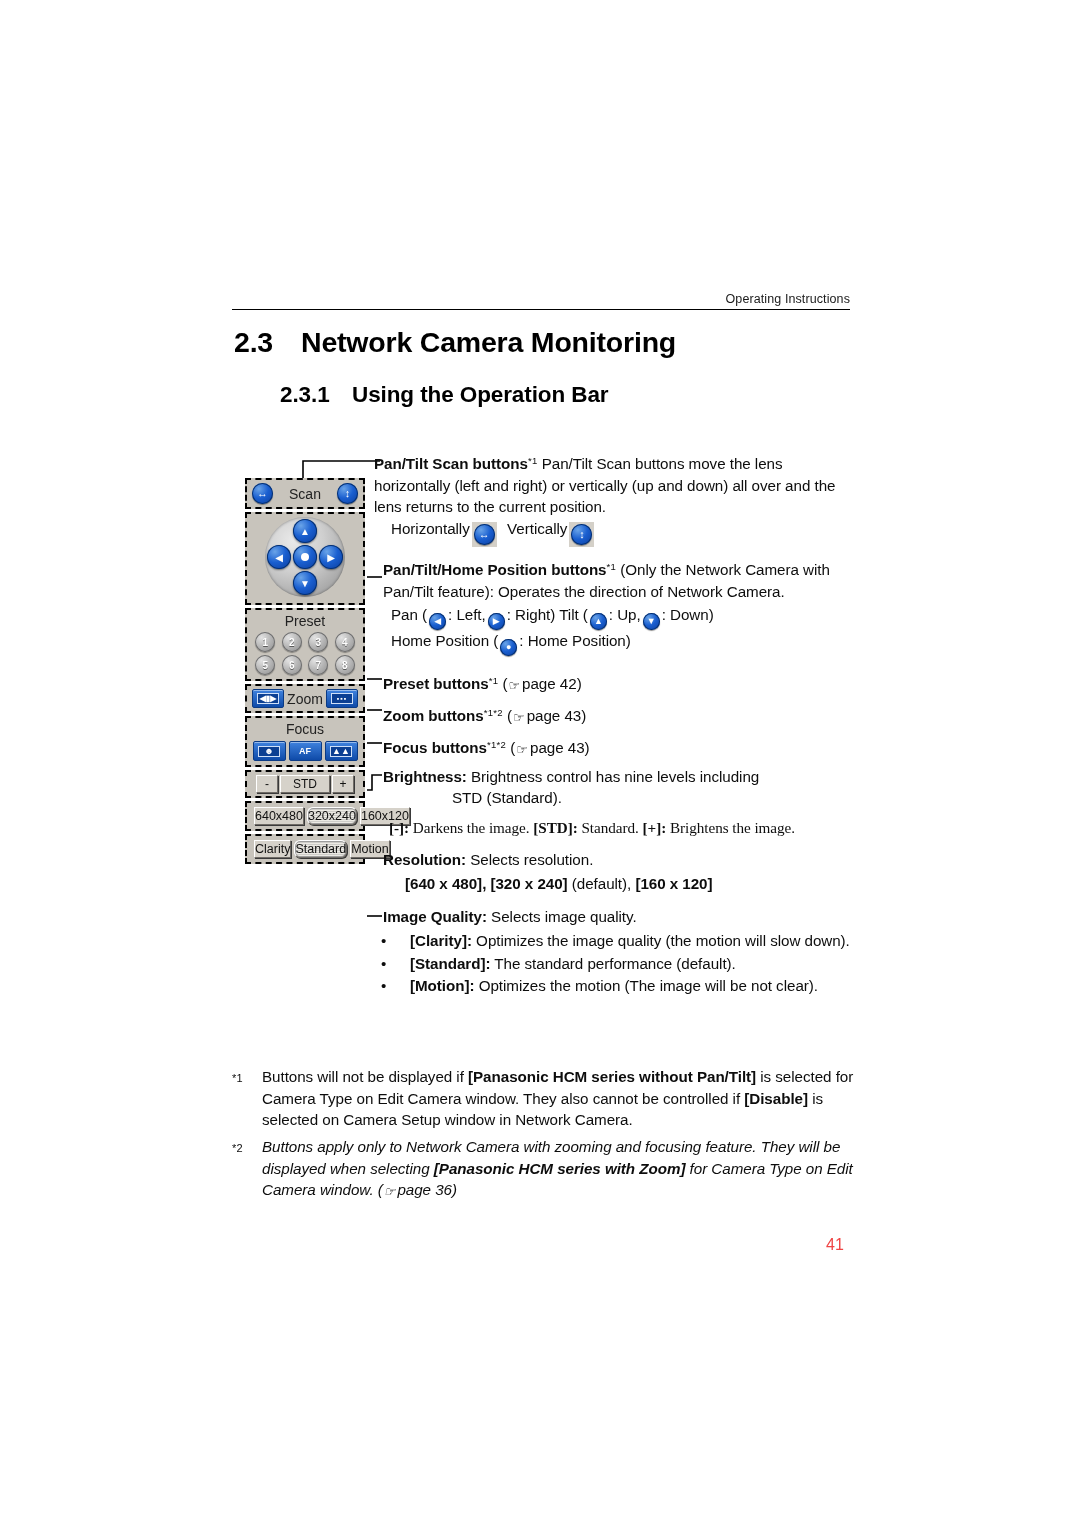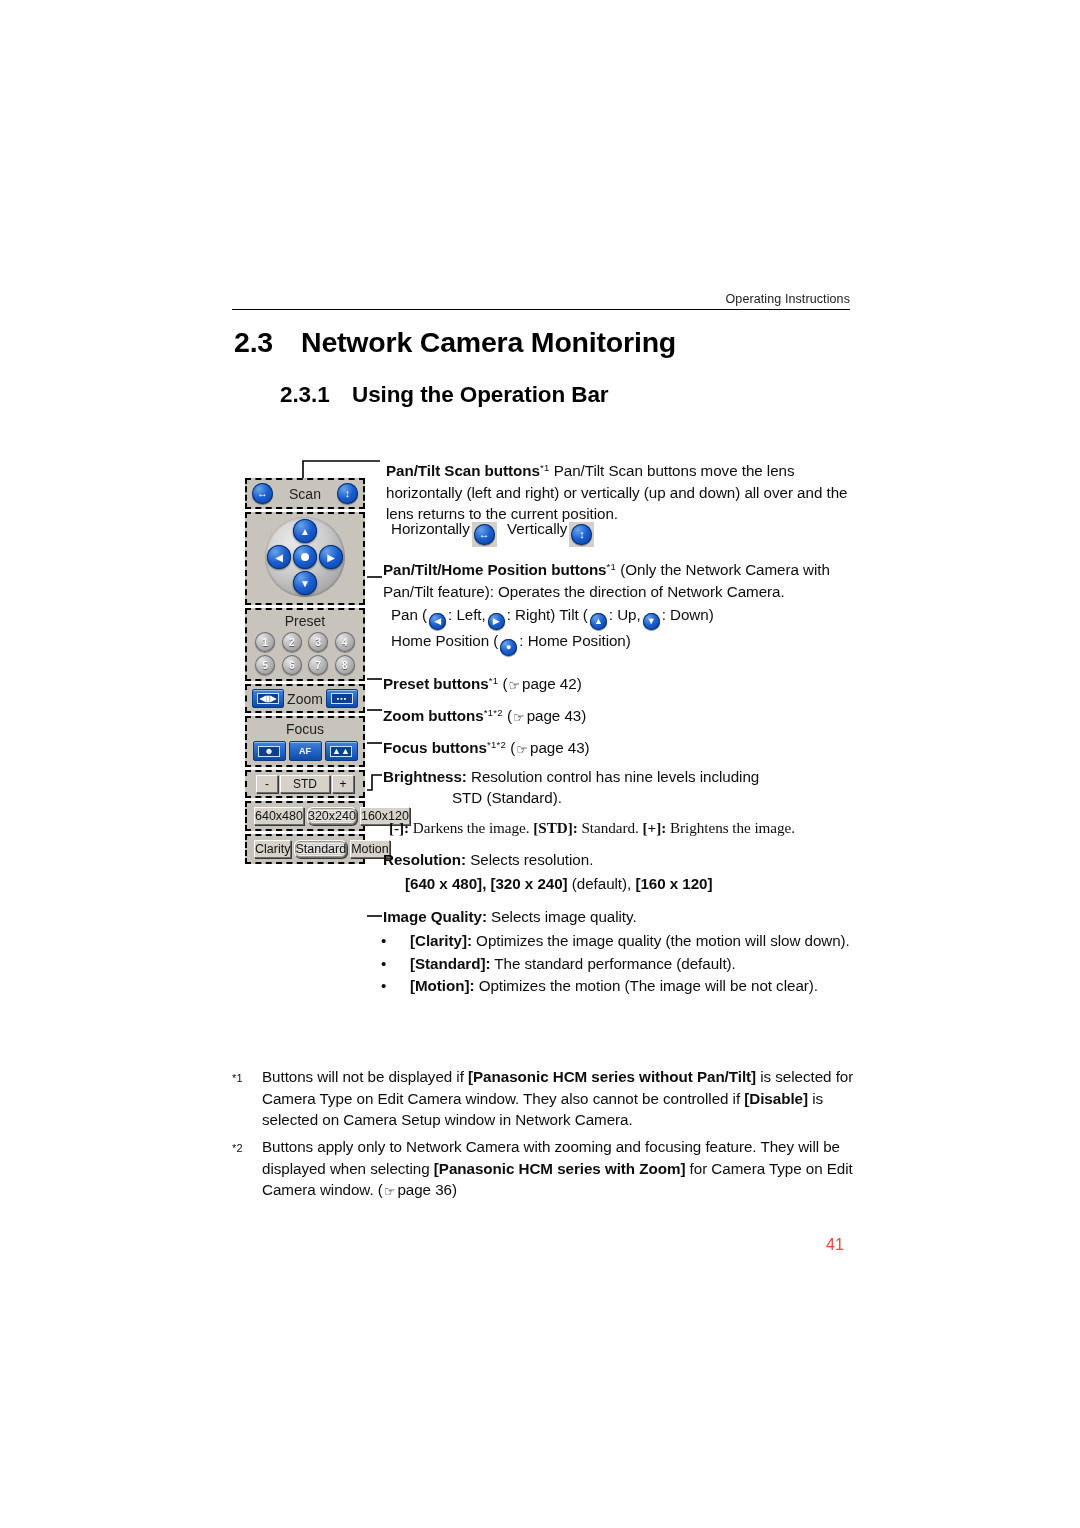--- a/index.html
+++ b/index.html
@@ -404,21 +404,21 @@
   <div class="opgroup tight">
     <div class="stack">
       <span class="winbtn">Clarity</span>
       <span class="winbtn selected">Standard</span>
       <span class="winbtn">Motion</span>
     </div>
   </div>
 
 </div>
 
-<div class="desc" style="left:386px; top:450px; width:470px;margin-top:7px;">
+<div class="desc" style="left:374px; top:450px; width:470px;">
   <b>Pan/Tilt Scan buttons</b><span class="sup">*1</span><span> Pan/Tilt Scan buttons move the lens horizontally (left and right) or vertically (up and down) all over and the lens returns to the current position.</span>
 </div>
 
 <div class="desc" style="left:391px; top:518px; width:470px;">
   <span>Horizontally</span><span class="inl inl-box">
       <span class="rbtn">
         <span class="gl">↔</span>
       </span>
     </span>
   &nbsp;<span>Vertically</span><span class="inl inl-box">
@@ -458,21 +458,21 @@
   <b>Zoom buttons</b><span class="sup">*1*2</span>
   <span>(</span><span class="hand">☞</span><span>page 43)</span>
 </div>
 
 <div class="desc" style="left:383px; top:734px; width:470px;">
   <b>Focus buttons</b><span class="sup">*1*2</span>
   <span>(</span><span class="hand">☞</span><span>page 43)</span>
 </div>
 
 <div class="desc" style="left:383px; top:766px; width:470px;">
-  <b>Brightness:</b><span> Resolution control has nine levels including</span>
+  <b>Brightness:</b><span> Brightness control has nine levels including</span>
 </div>
 <div class="desc" style="left:452px; top:787px; width:420px;">
   <span>STD (Standard).</span>
 </div>
 
 <div class="desc" style="left:389px; top:817px; width:480px;font-family:Liberation Serif, serif;">
   <b>[-]:</b><span> Darkens the image. </span><b>[STD]:</b><span> Standard. </span><b>[+]:</b><span> Brightens the image.</span>
 </div>
 
 <div class="desc" style="left:383px; top:849px; width:470px;">
@@ -503,18 +503,18 @@
 
 <div class="fn" style="left:232px; top:1066px; width:625px;">
   <span class="fn-mark" style="left:0; top:2px;">*1</span>
   <div style="padding-left:30px;">
     <span>Buttons will not be displayed if </span><b>[Panasonic HCM series without Pan/Tilt]</b><span> is selected for Camera Type on Edit Camera window. They also cannot be controlled if </span><b>[Disable]</b><span> is selected on Camera Setup window in Network Camera.</span>
   </div>
 </div>
 
 <div class="fn" style="left:232px; top:1136px; width:625px;">
   <span class="fn-mark" style="left:0; top:2px;">*2</span>
-  <div style="padding-left:30px;">
+  <div style="padding-left:30px;font-style:italic;">
     <span>Buttons apply only to Network Camera with zooming and focusing feature. They will be displayed when selecting </span><b>[Panasonic HCM series with Zoom]</b><span> for Camera Type on Edit Camera window. (</span><span class="hand">☞</span><span>page 36)</span>
   </div>
 </div>
 
 <div id="page-number">41</div>
 
 </body></html>

